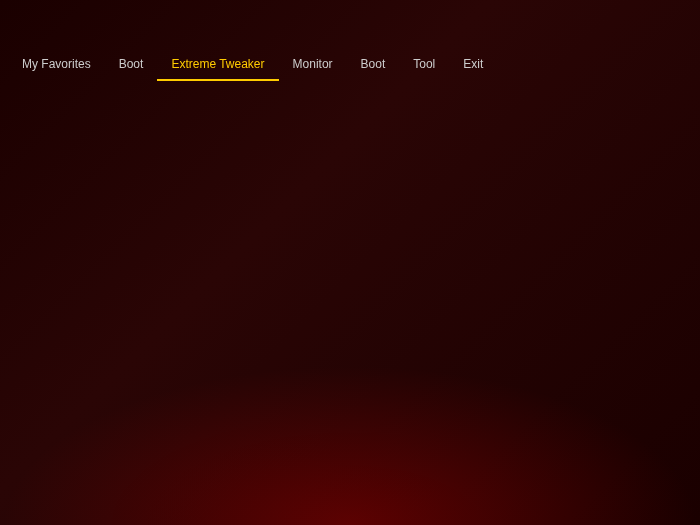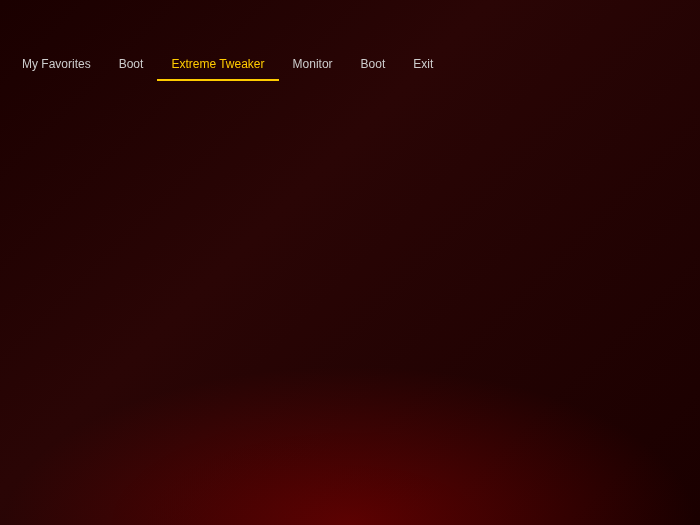--- a/index.html
+++ b/index.html
@@ -366,20 +366,21 @@
       <span class="info-link"><span class="icon-bullet">🧠</span> MemTest86</span>
     </div>
   </div>
 
   <div class="nav-bar">
     <div class="nav-item">My Favorites</div>
     <div class="nav-item">Boot</div>
     <div class="nav-item active">Extreme Tweaker</div>
     <div class="nav-item">Monitor</div>
     <div class="nav-item">Boot</div>
+    <div class="nav-item">Tool</div>
     <div class="nav-item">Exit</div>
   </div>
 
   <div class="content-area">
 
     <div class="left-panel">
 
       <div class="breadcrumb-bar">
         <span class="back-arrow">←</span>
         <span>Extreme Tweaker\Advanced Memory Voltages</span>

